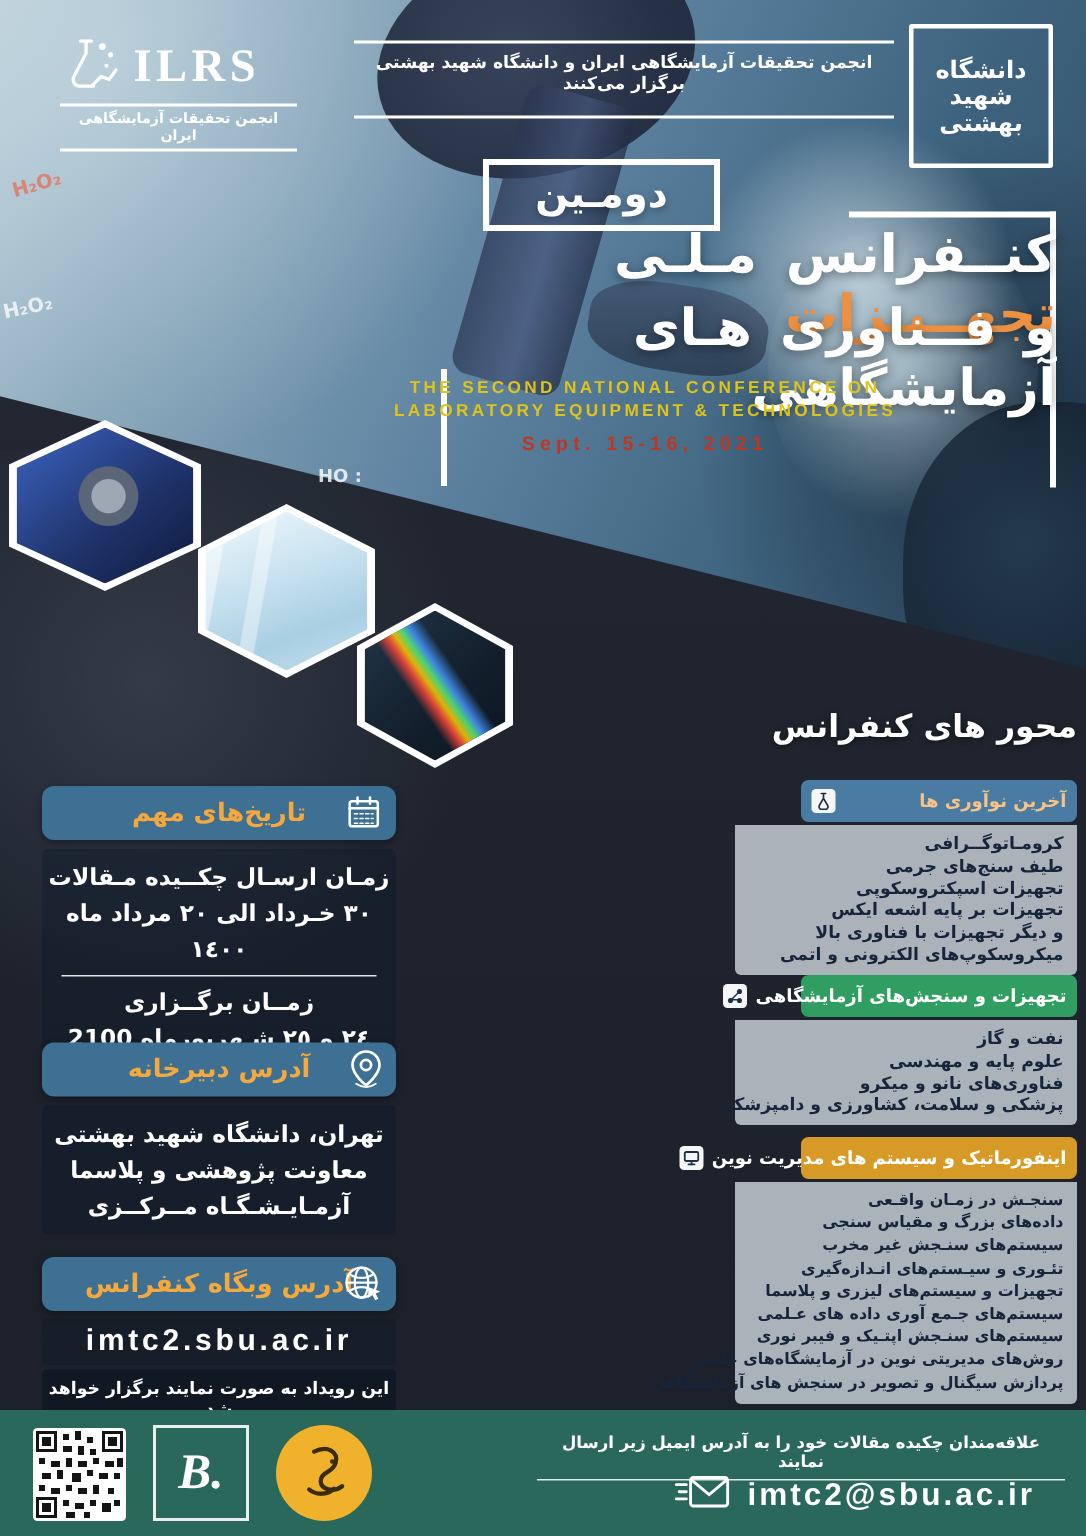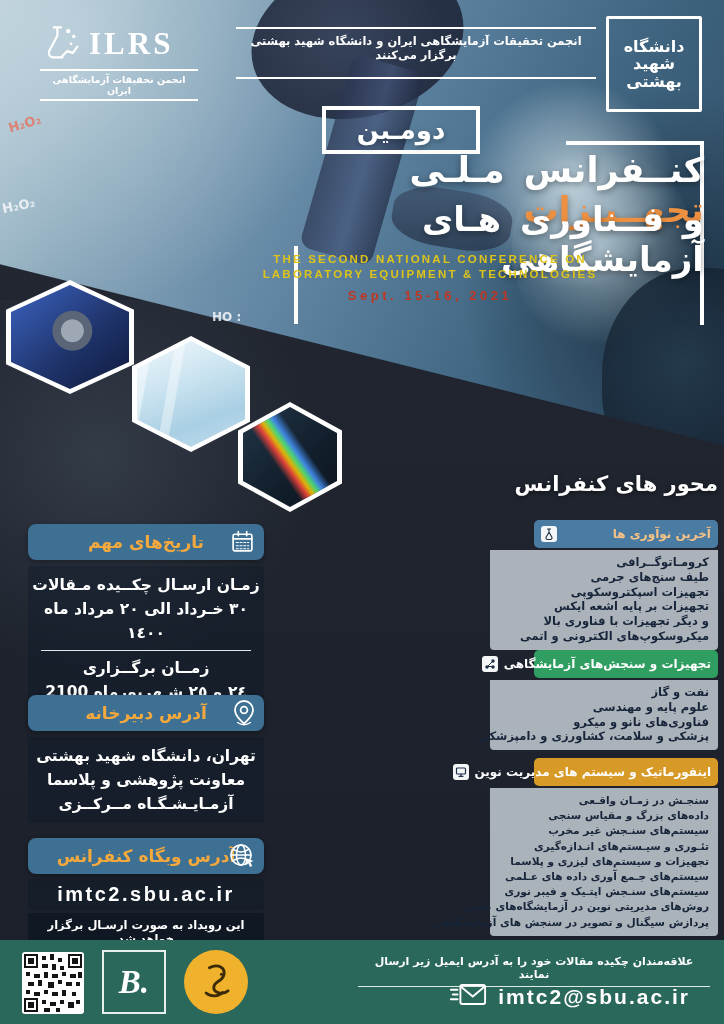--- a/index.html
+++ b/index.html
@@ -315,21 +315,21 @@
         <svg width="26" height="26" viewBox="0 0 26 26" fill="none" stroke="#fff" stroke-width="1.5" stroke-linecap="round">
           <circle cx="12" cy="12" r="10"></circle>
           <ellipse cx="12" cy="12" rx="4.5" ry="10"></ellipse>
           <line x1="2" y1="12" x2="22" y2="12"></line>
           <path d="M4 6.2 a13 13 0 0 0 16 0 M4 17.8 a13 13 0 0 1 16 0"></path>
           <path d="M16.5 15 l8 3 -3.1 1.3 1.8 3.6 -2.1 1 -1.8 -3.6 -2.8 2.1 z" fill="#fff" stroke="none"></path>
         </svg>
       </span>
     </div>
     <div class="url-line">imtc2.sbu.ac.ir</div>
-    <div class="url-note">این رویداد به صورت ارسـال برگزار خواهد شد</div>
+    <div class="url-note">این رویداد به صورت نمایند برگزار خواهد شد</div>
   </div>
 
   <div class="abs qr">
     <svg width="58" height="58" viewBox="0 0 29 29">
       <rect width="29" height="29" fill="#fff"></rect>
       <g fill="#141414">
         <rect x="0" y="0" width="7" height="7"></rect>
           <rect x="22" y="0" width="7" height="7"></rect>
           <rect x="0" y="22" width="7" height="7"></rect>
       </g>

